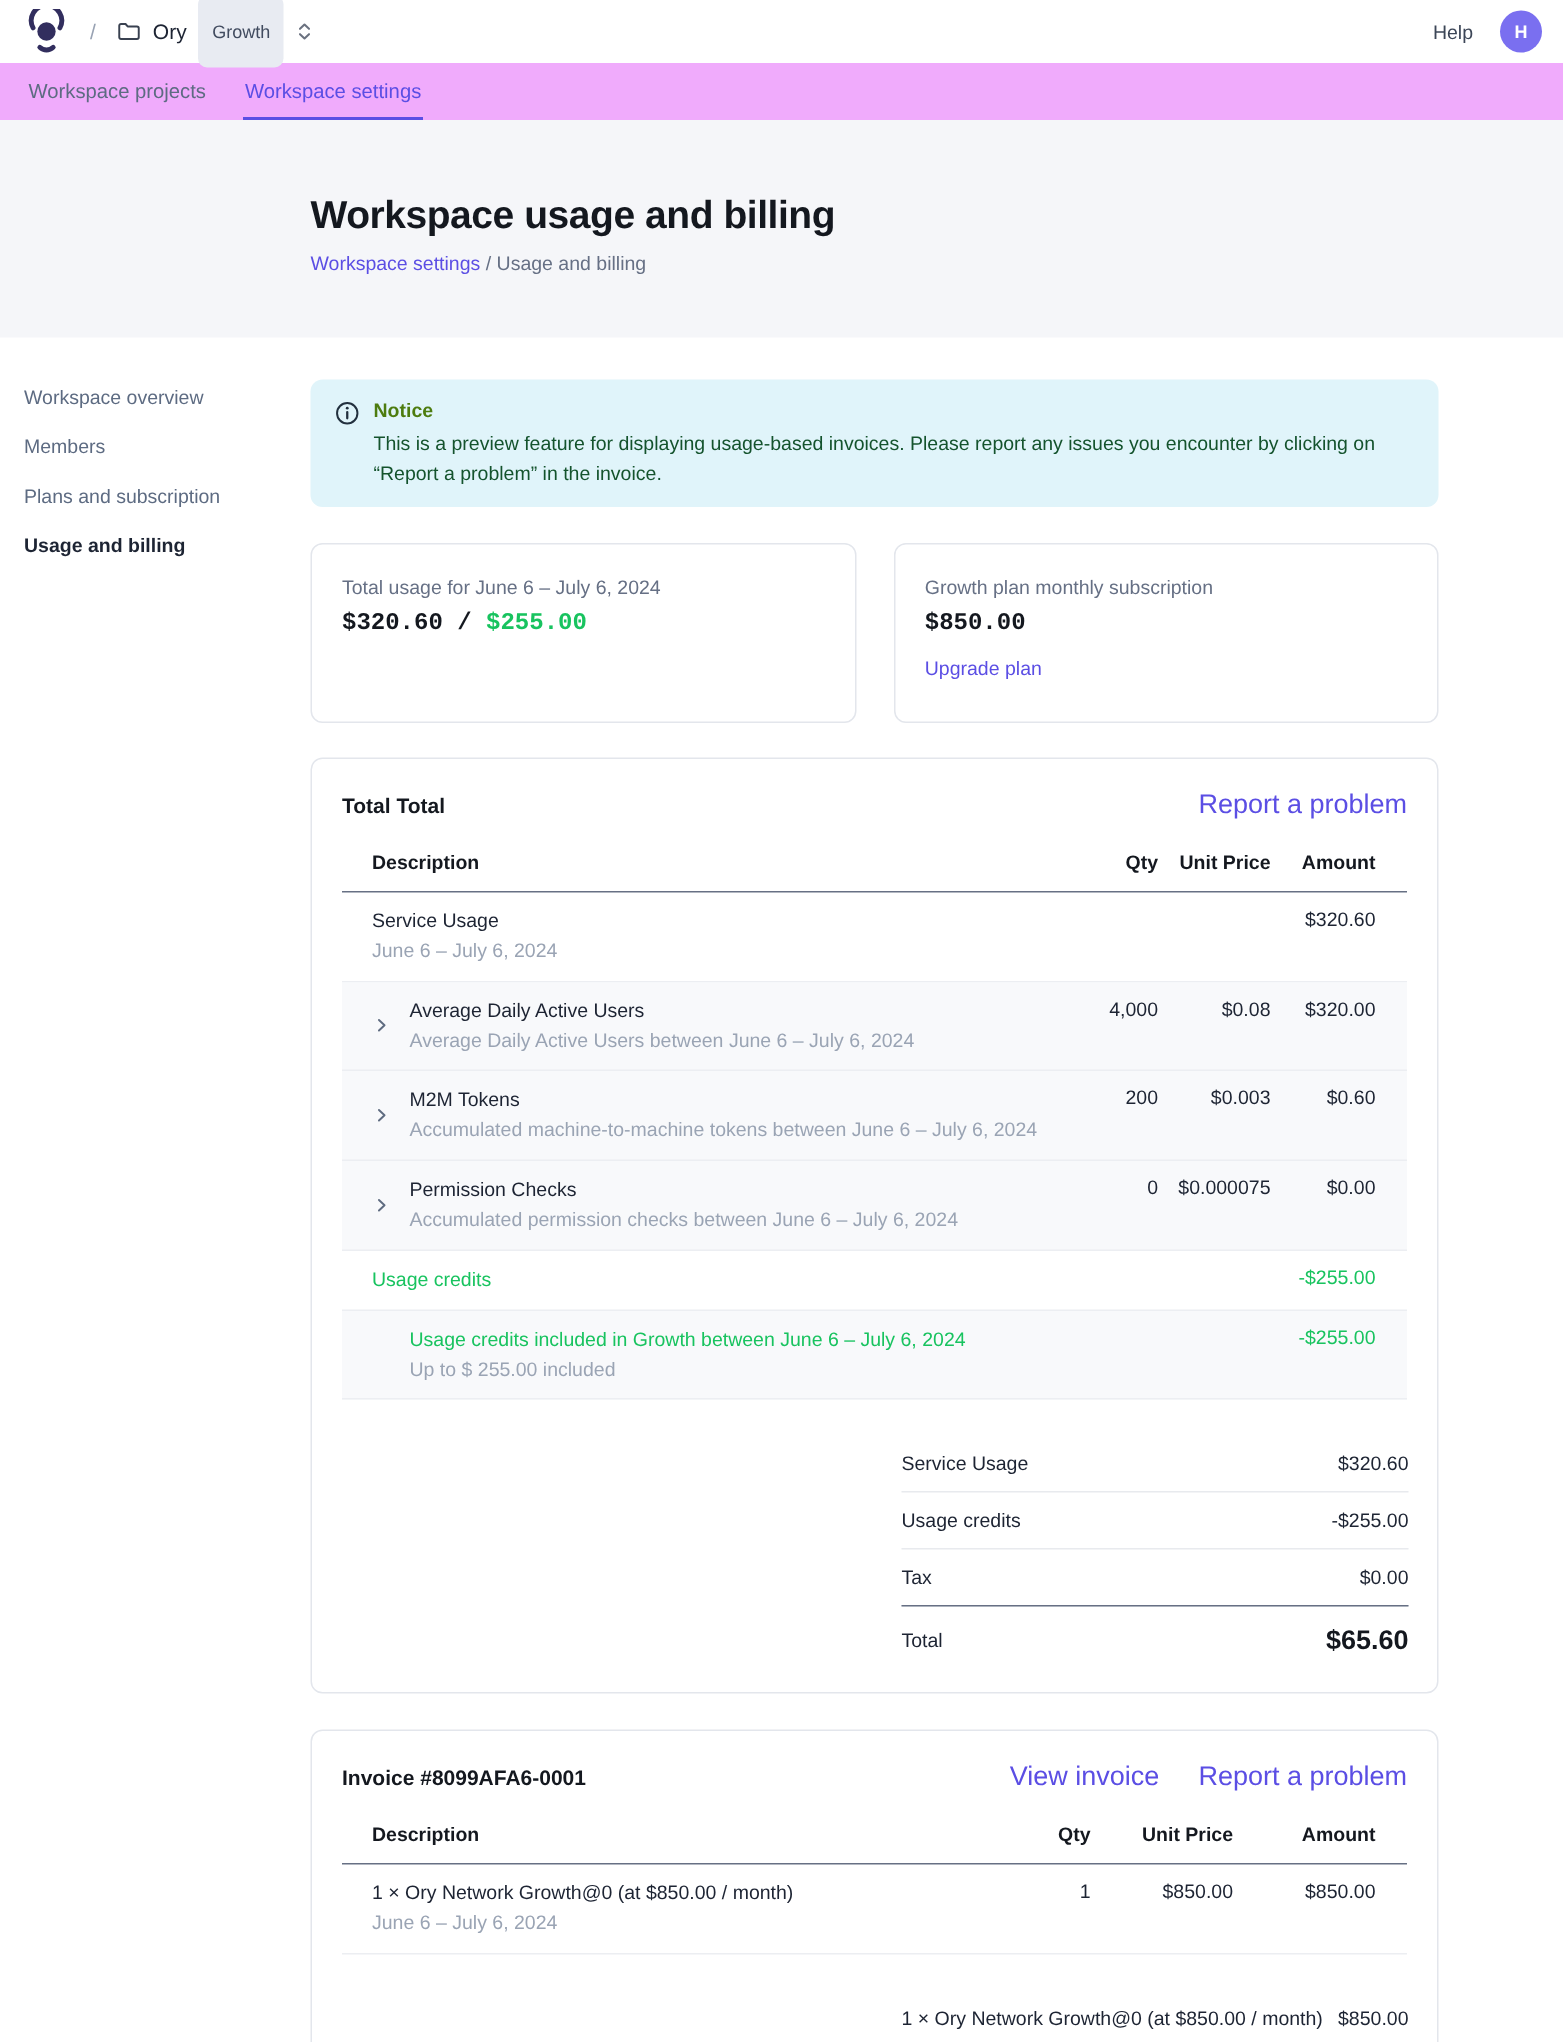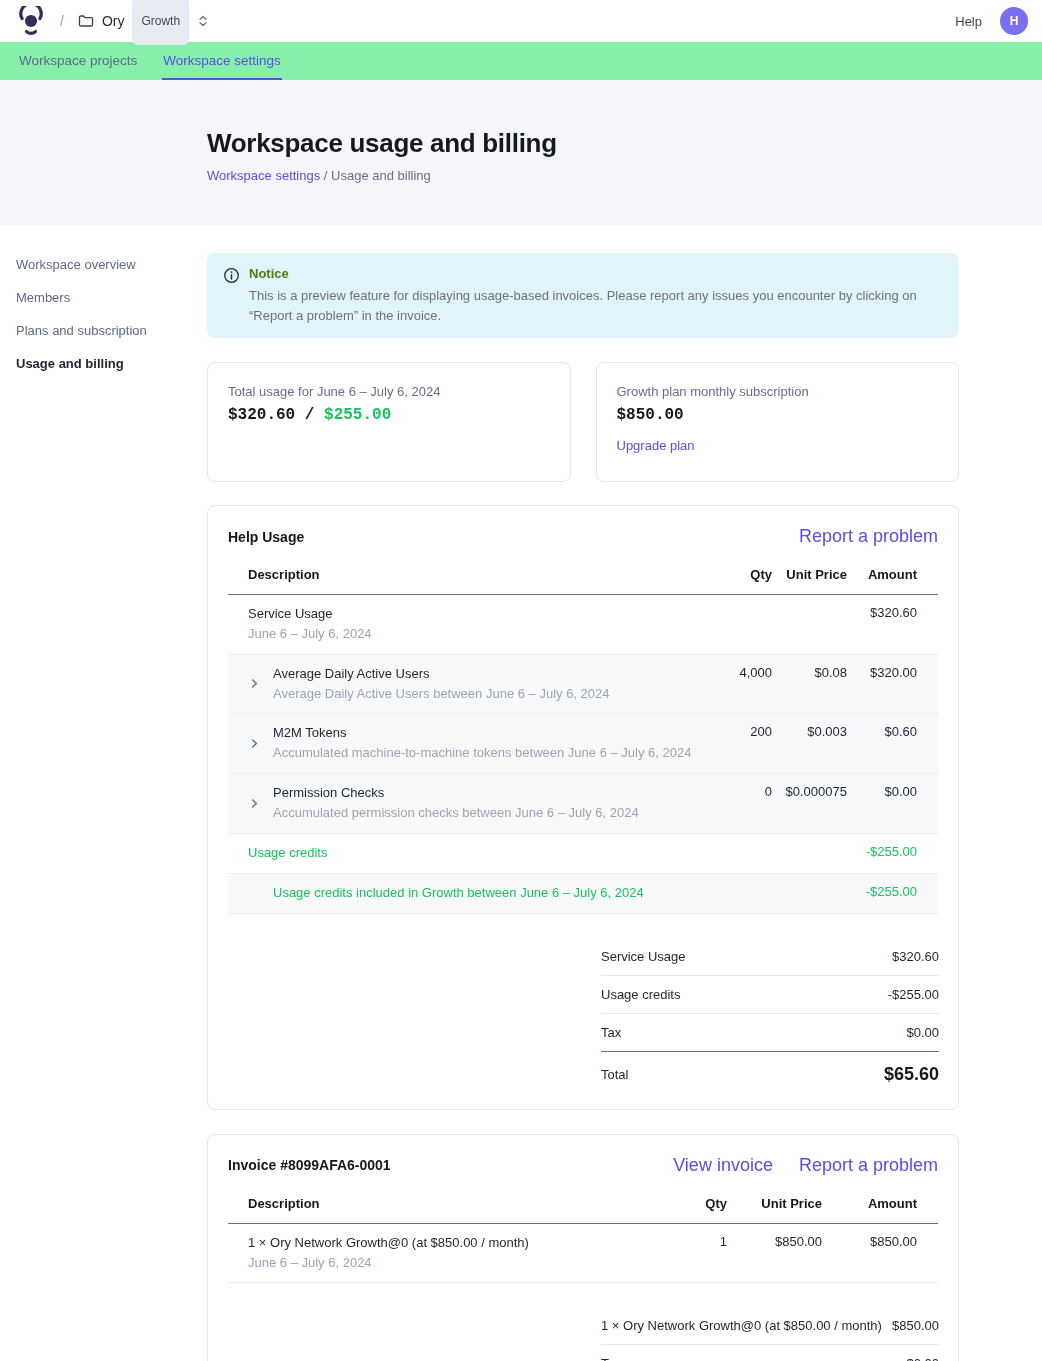--- a/index.html
+++ b/index.html
@@ -13,42 +13,42 @@
   .tb-sep { color:#98a2b3; font-size:14px; margin:0 14px 0 16px; }
   .ws-switch { display:flex; align-items:center; gap:8px; cursor:pointer; }
   .folder-icon, .sort-icon { display:inline-flex; }
   .ws-name { font-size:14px; font-weight:500; color:#1d2433; }
   .plan-badge { background:#e8ebf2; color:#414b5f; font-size:12px; font-weight:500; padding:17px 9px; border-radius:6px; }
   .tb-right { margin-left:auto; display:flex; align-items:center; gap:18px; }
   .help-link { font-size:13px; color:#3c4657; }
   .avatar { width:28px; height:28px; border-radius:50%; background:#7a6ff0; color:#fff; font-size:12px; font-weight:600; display:flex; align-items:center; justify-content:center; border:none; cursor:pointer; }
 
   
-  .tabs { display:flex; gap:24px; padding:0 18px; background:#86efac; height:38px; }
+  .tabs { display:flex; gap:24px; padding:0 18px; background:#f0abfc; height:38px; }
   .tab { font-size:13.5px; color:#5d6b82; display:flex; align-items:center; border-bottom:2px solid transparent; padding:0 1px; cursor:pointer; }
   .tab.active { color:#5b4ee4; border-bottom-color:#5b4ee4; }
 
   
   .hero { background:#f5f6f9; height:145px; padding:48px 0 0 207px; }
   .hero h1 { font-size:26px; font-weight:700; letter-spacing:-0.3px; color:#14181f; }
   .crumbs { margin-top:9px; font-size:13px; color:#667085; }
   .crumbs a { color:#5b4ee4; }
 
   
   .content { display:flex; padding:28px 0 16px 16px; }
   .sidebar { width:191px; flex:0 0 191px; }
   .side-item { font-size:13px; color:#5d6b82; padding:4px 0; margin-bottom:10px; cursor:pointer; }
   .side-item.active { color:#1d2433; font-weight:700; }
   .main { width:752px; flex:0 0 752px; }
 
   
   .notice { background:#e0f4fa; border-radius:8px; padding:13px 16px; display:flex; gap:8px; margin-bottom:24px; }
   .notice-icon { flex:0 0 18px; padding-top:1px; }
   .notice-title { font-size:13px; font-weight:700; color:#4d7c0f; margin-bottom:5px; }
-  .notice-body { font-size:13px; line-height:1.5; color:#737373; max-width:696px; }
+  .notice-body { font-size:13px; line-height:1.5; color:#14532d; max-width:696px; }
 
   
   .cards-row { display:flex; gap:25px; margin-bottom:23px; }
   .card { background:#fff; border:1px solid #e3e6ec; border-radius:8px; }
   .sum-card { width:364px; height:120px; padding:21px 20px; }
   .sum-label { font-size:13px; color:#667085; margin-bottom:7px; }
   .sum-value { font-size:16px; font-weight:600; color:#14181f;font-family:Liberation Mono, monospace; }
   .sum-value .credit { color:#18c35f; }
   .card-link { display:inline-block; font-size:13px; color:#5b4ee4; margin-top:14px; }
 
@@ -175,21 +175,21 @@
       </div>
       <div class="card sum-card">
         <div class="sum-label">Growth plan monthly subscription</div>
         <div class="sum-value">$850.00</div>
         <a class="card-link">Upgrade plan</a>
       </div>
     </div>
 
     <div class="card table-card">
       <div class="tc-header">
-        <span class="tc-title">Help Usage</span>
+        <span class="tc-title">Total Total</span>
         <div class="tc-links">
           <a>Report a problem</a>
         </div>
       </div>
       <div class="table usage-table">
         <div class="t-colhead">
           <span class="col-desc">Description</span>
           <span class="col-qty">Qty</span>
           <span class="col-unit">Unit Price</span>
           <span class="col-amt">Amount</span>
@@ -275,20 +275,21 @@
               <span class="cell-unit"></span>
               <span class="cell-amt">-$255.00</span>
             </div>
 
             <div class="t-row shaded green">
               <div class="cell-desc">
 
                 <span class="indent-sp"></span>
                 <span>
                   <span class="d-label" style="display:block">Usage credits included in Growth between June 6 – July 6, 2024</span>
+                  <span class="d-sub" style="display:block">Up to $ 255.00 included</span>
                 </span>
               </div>
               <span class="cell-qty"></span>
               <span class="cell-unit"></span>
               <span class="cell-amt">-$255.00</span>
             </div>
           </div>
       </div>
       <div class="t-summary">
         <div>

